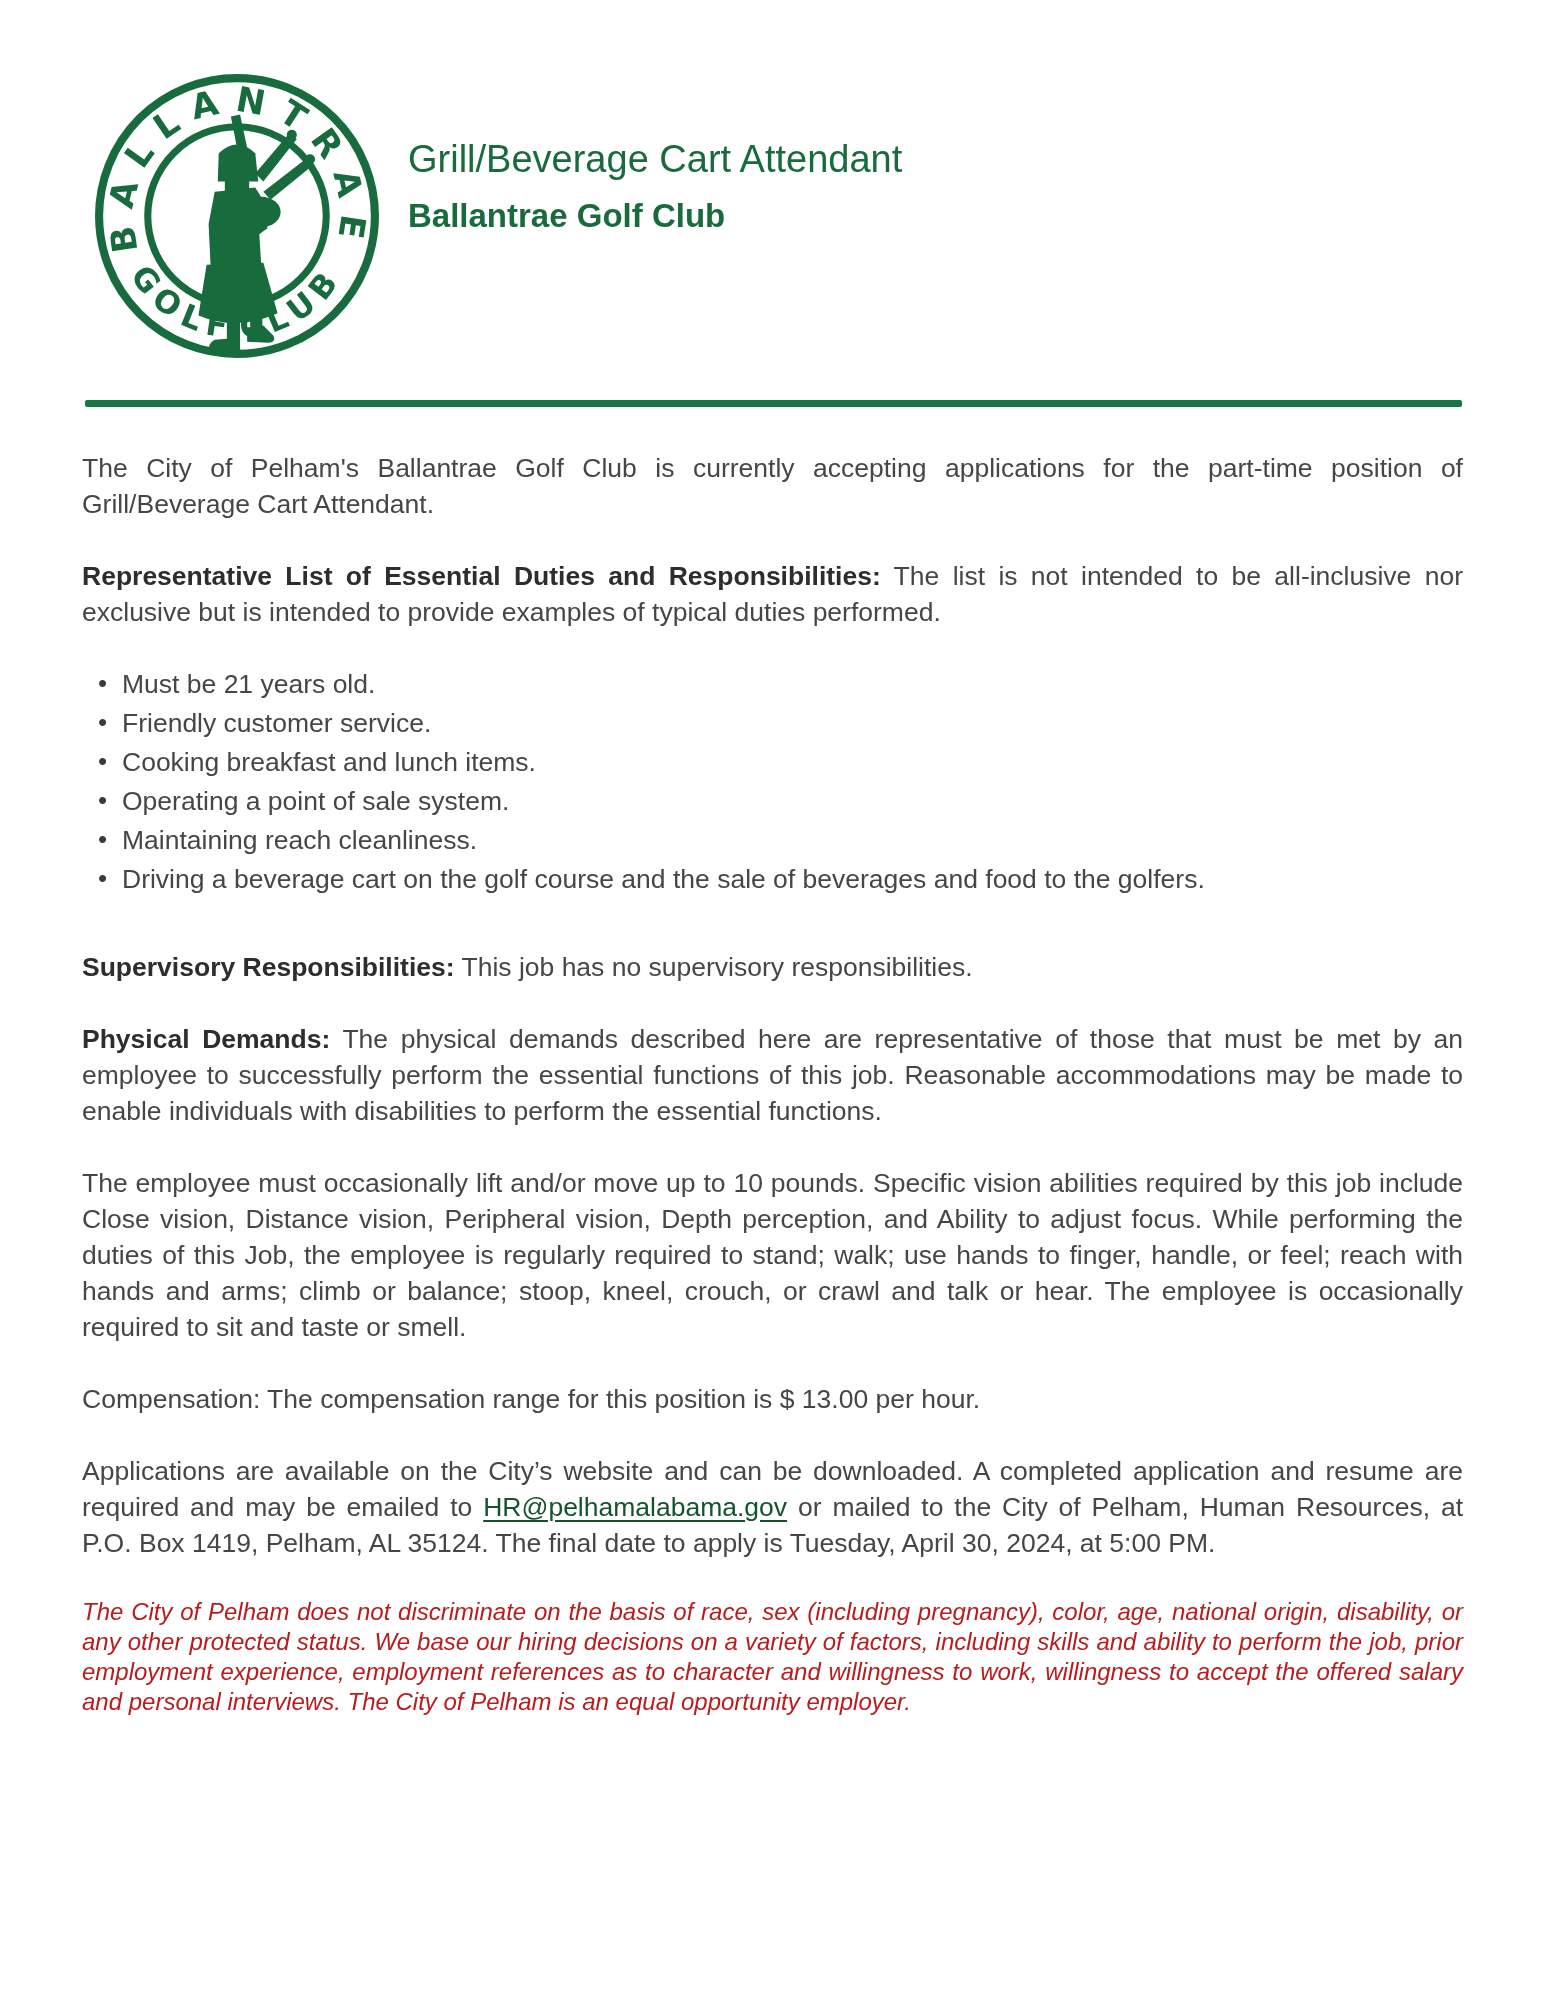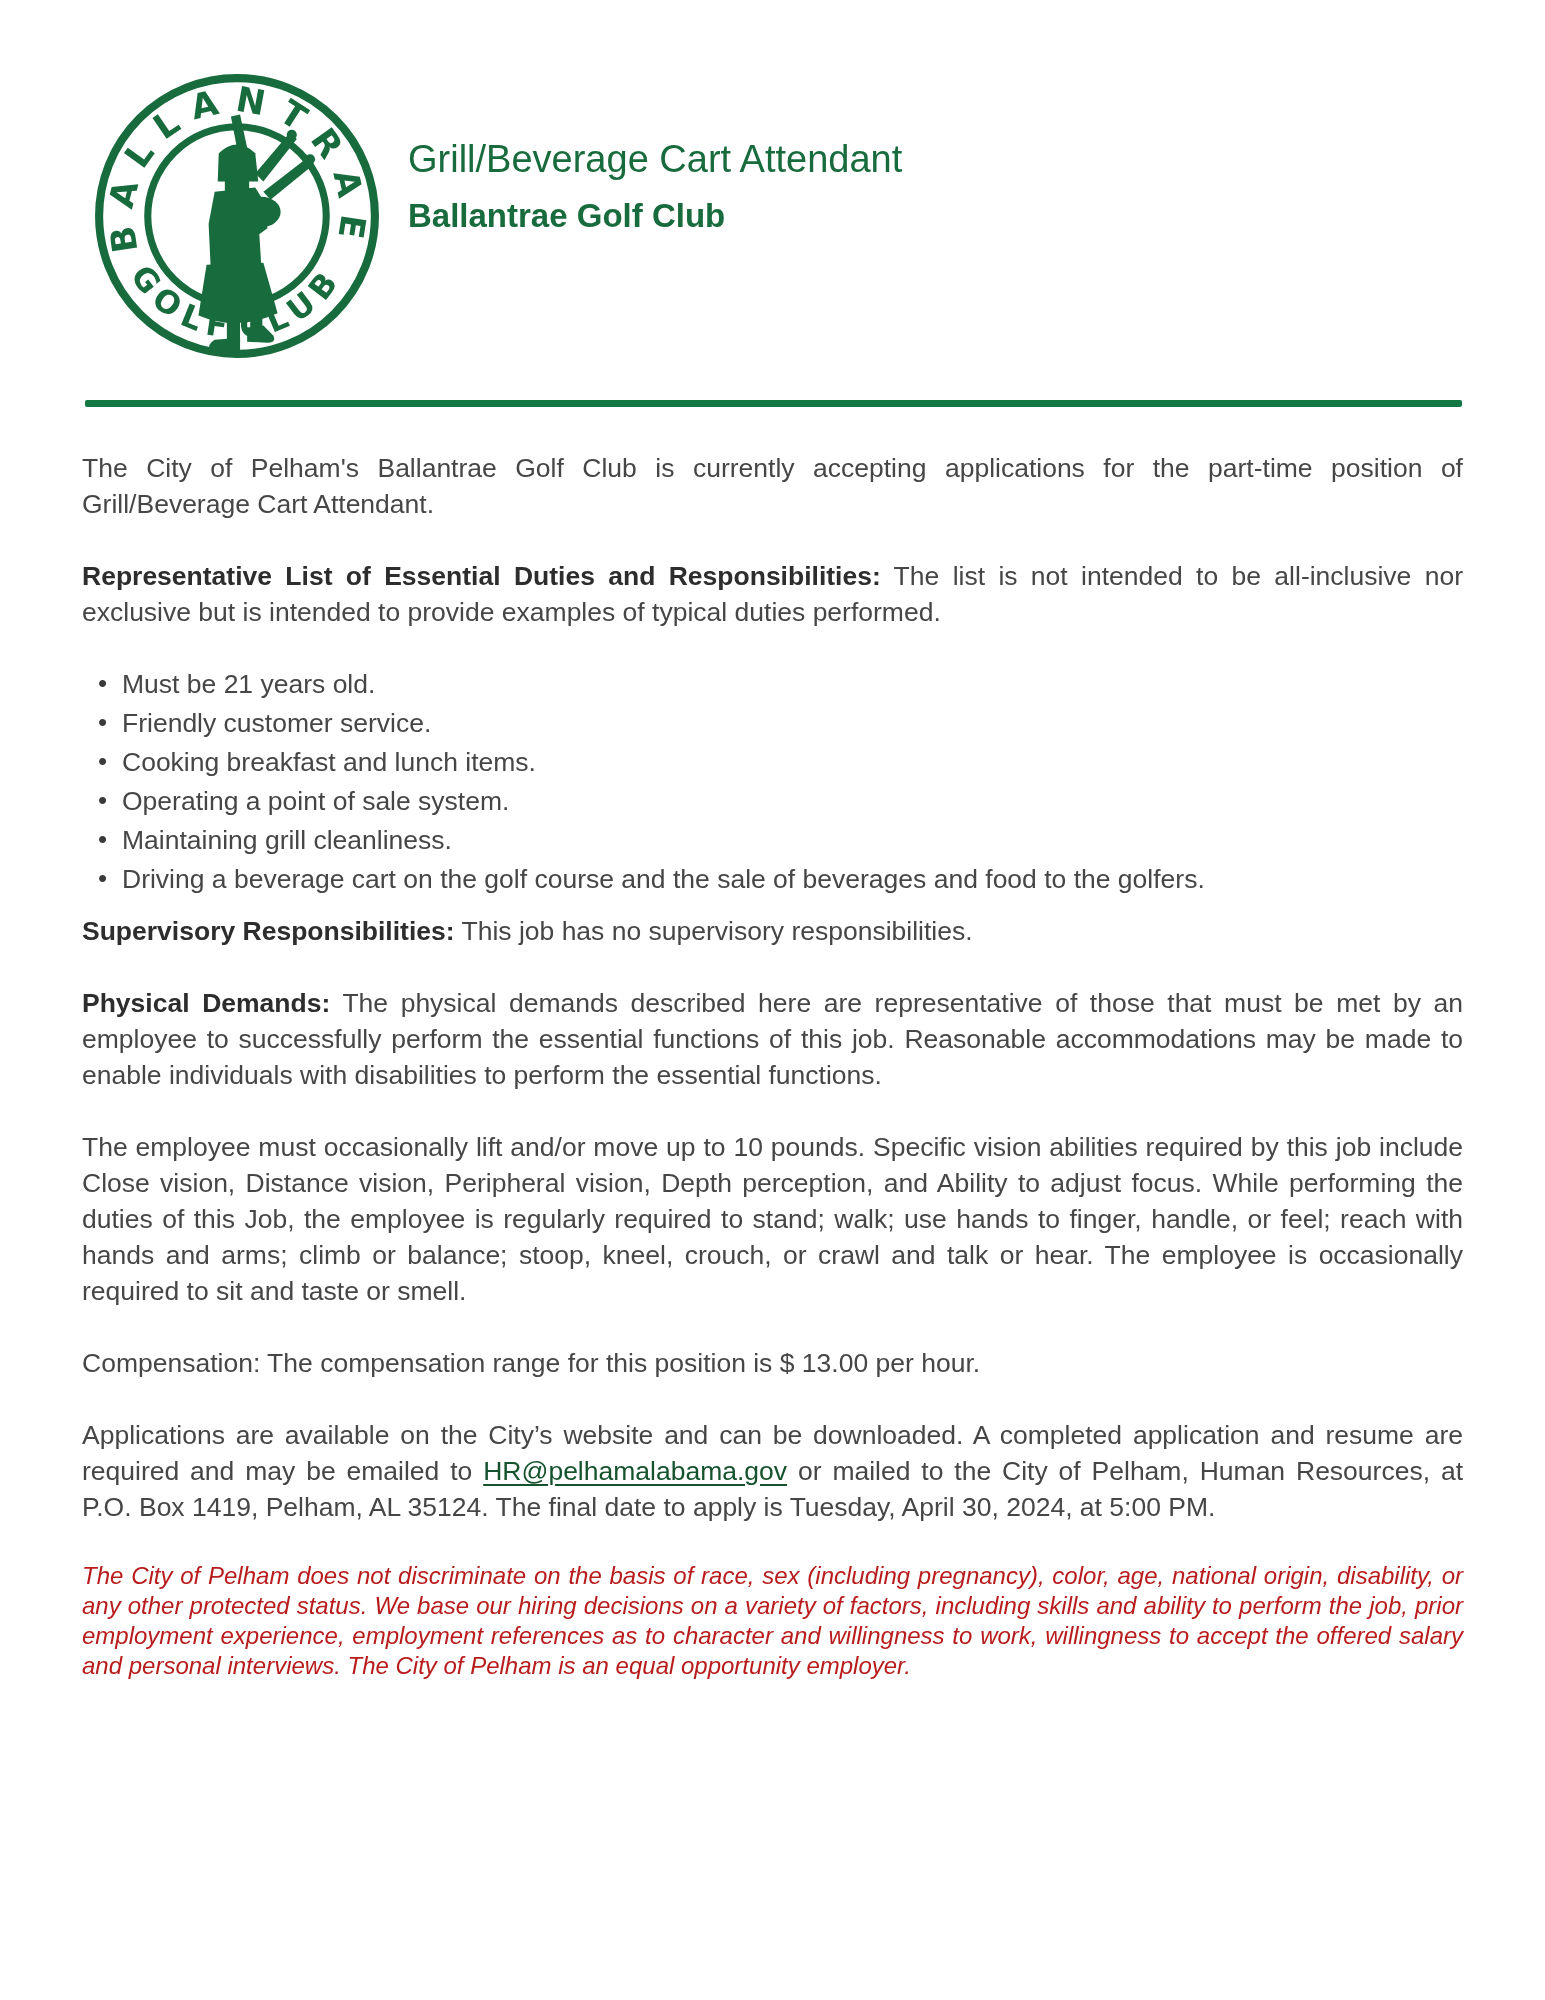--- a/index.html
+++ b/index.html
@@ -57,21 +57,21 @@
     width:1381px;
     color:#464646;
     font-size:26.5px;
     line-height:36px;
     text-align:justify;
   }
   .content p{margin:0 0 36px;}
   .content strong{color:#2d2d2d; font-weight:700;}
   ul.duties{
     list-style:none;
-    margin:0 0 16px;
+    margin:0 0 52px;
     padding-left:40px;
     text-align:left;
   }
   ul.duties li{
     position:relative;
     margin:0 0 3px;
   }
   ul.duties li::before{
     content:"\2022";
     position:absolute;
@@ -152,21 +152,21 @@
 
     <p>
       <strong>Representative List of Essential Duties and Responsibilities:</strong><span> The list is not intended to be all-inclusive nor exclusive but is intended to provide examples of typical duties performed.</span>
     </p>
 
     <ul class="duties">
       <li>Must be 21 years old.</li>
       <li>Friendly customer service.</li>
       <li>Cooking breakfast and lunch items.</li>
       <li>Operating a point of sale system.</li>
-      <li>Maintaining grill cleanliness.</li>
+      <li>Maintaining reach cleanliness.</li>
       <li>Driving a beverage cart on the golf course and the sale of beverages and food to the golfers.</li>
     </ul>
 
     <p>
       <strong>Supervisory Responsibilities:</strong><span> This job has no supervisory responsibilities.</span>
     </p>
 
     <p>
       <strong>Physical Demands:</strong><span> The physical demands described here are representative of those that must be met by an employee to successfully perform the essential functions of this job. Reasonable accommodations may be made to enable individuals with disabilities to perform the essential functions.</span>
     </p>

